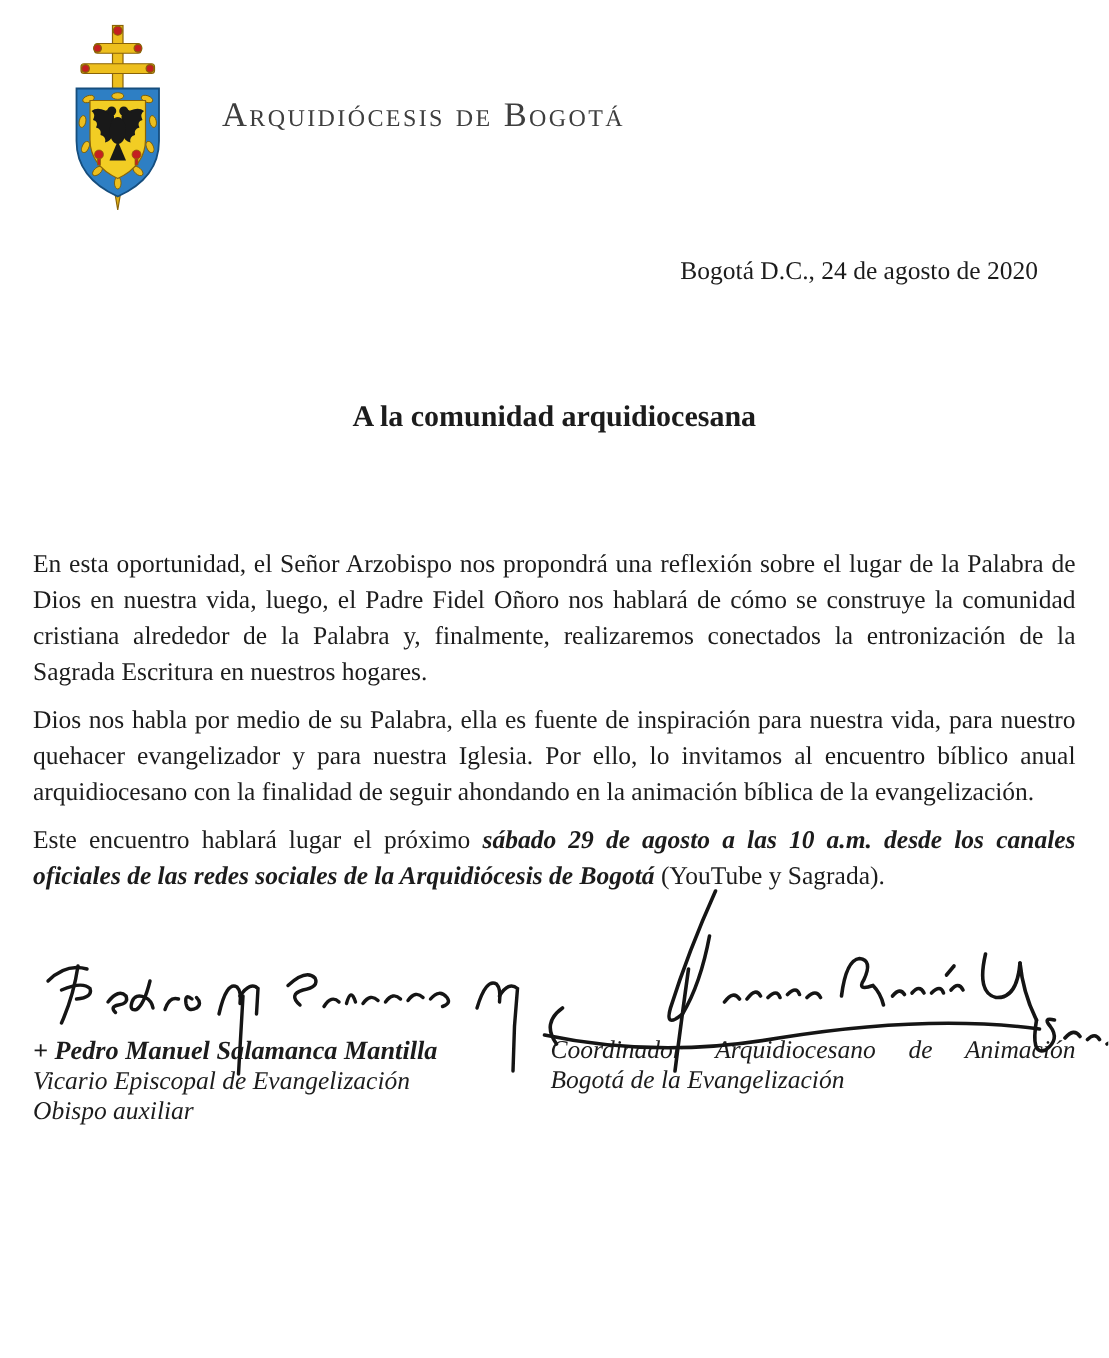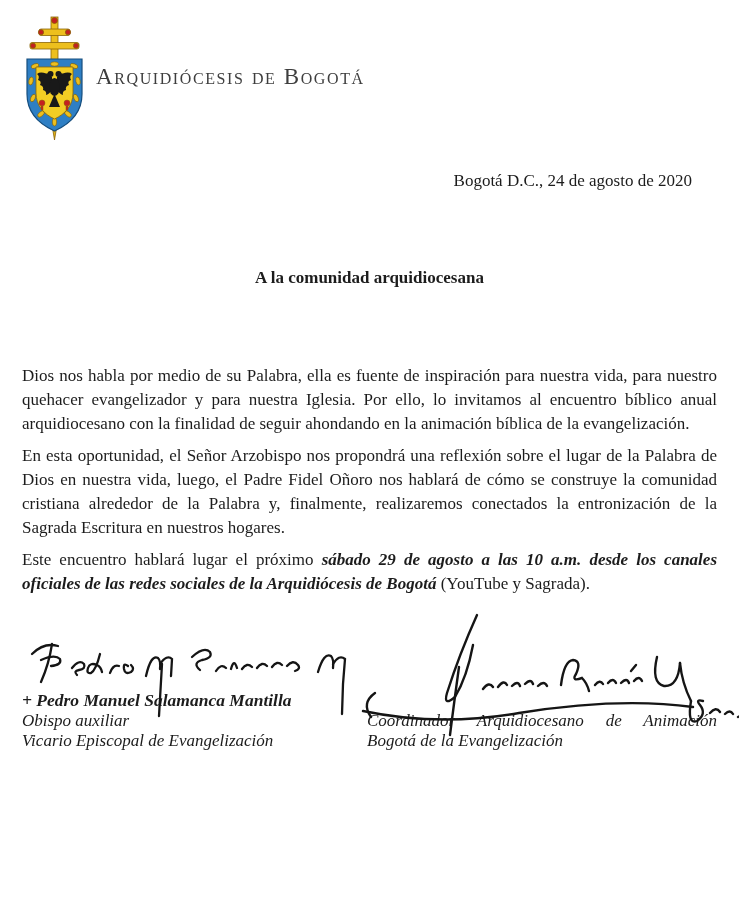--- a/index.html
+++ b/index.html
@@ -6,41 +6,41 @@
   html,body { background:#ffffff; }
   .page {
     position:relative;
     width:739px; height:905px;
     background:#ffffff;
     font-family:"Liberation Serif","DejaVu Serif",serif;
     color:#1c1c1c;
     overflow:hidden;
   }
   
-  .header { display:flex; gap:0; padding:14px 0 0 14px; align-items:flex-start;text-align:right; }
+  .header { display:flex; gap:28px; padding:14px 0 0 38px; align-items:flex-start;text-align:right; }
   .crest { flex:0 0 auto; }
   .wordmark {
     margin-top:50px;
     font-variant:small-caps;
     font-size:23px;
     letter-spacing:1.6px;
     color:#3e3e3e;
   }
   
   .date-line { margin:26px 47px 0 0; text-align:right; font-size:17px; line-height:25px; }
   
-  .letter-title { margin-top:72px; text-align:center; font-weight:bold; font-size:17px; line-height:26px; }
+  .letter-title { margin-top:72px; text-align:center; font-weight:bold; font-size:20px; line-height:26px; }
   
   .content { margin:0 22px; }
   .paragraphs { margin-top:73px; }
   .body-par { font-size:17px; line-height:24px; text-align:justify; margin-bottom:8px; }
   .em-strong { font-weight:bold; font-style:italic; }
   .closing { margin-top:33px; font-size:17px; line-height:25px; }
   
-  .sig-row { display:flex; margin-top:22px;align-items:flex-end; }
+  .sig-row { display:flex; margin-top:22px; }
   .sig-col { position:relative; }
   .sig-col.left { width:330px; }
   .sig-col.right { width:350px; margin-left:15px; }
   .sig-area { position:relative; height:72px; }
   .sig-svg { position:absolute; pointer-events:none; z-index:3; }
   .sig-svg.left-sig { left:2px; top:6px; }
   .sig-svg.right-sig { left:-8px; top:-28px; }
   .sig-name { position:relative; z-index:1; font-weight:bold; font-style:italic; font-size:17.5px; line-height:21px; }
   .sig-role { position:relative; z-index:1; font-style:italic; font-size:17px; line-height:20px; }
   .sig-role.justify { text-align:justify; }
@@ -107,22 +107,22 @@
     </div>
     <div class="wordmark">Arquidiócesis de Bogotá</div>
   </div>
 
   <div class="date-line">Bogotá D.C., 24 de agosto de 2020</div>
 
   <div class="letter-title">A la comunidad arquidiocesana</div>
 
   <div class="content">
     <div class="paragraphs">
+      <p class="body-par">En esta oportunidad, el Señor Arzobispo nos propondrá una reflexión sobre el lugar de la Palabra de Dios en nuestra vida, luego, el Padre Fidel Oñoro nos hablará de cómo se construye la comunidad cristiana alrededor de la Palabra y, finalmente, realizaremos conectados la entronización de la Sagrada Escritura en nuestros hogares.</p>
       <p class="body-par">Dios nos habla por medio de su Palabra, ella es fuente de inspiración para nuestra vida, para nuestro quehacer evangelizador y para nuestra Iglesia. Por ello, lo invitamos al encuentro bíblico anual arquidiocesano con la finalidad de seguir ahondando en la animación bíblica de la evangelización.</p>
-      <p class="body-par">En esta oportunidad, el Señor Arzobispo nos propondrá una reflexión sobre el lugar de la Palabra de Dios en nuestra vida, luego, el Padre Fidel Oñoro nos hablará de cómo se construye la comunidad cristiana alrededor de la Palabra y, finalmente, realizaremos conectados la entronización de la Sagrada Escritura en nuestros hogares.</p>
       <p class="body-par"><span>Este encuentro hablará lugar el próximo </span><span class="em-strong">sábado 29 de agosto a las 10 a.m. desde los canales oficiales de las redes sociales de la Arquidiócesis de Bogotá</span><span> (YouTube y Sagrada).</span></p>
     </div>
 
 
     <div class="sig-row">
 
       <div class="sig-col left">
         <div class="sig-area">
           <svg class="sig-svg left-sig" width="325" height="102" viewBox="0 0 325 102" fill="none" stroke="#151515" stroke-width="2.3" stroke-linecap="round">
             <path d="M8,30 Q20,18 34,22"></path>
@@ -135,22 +135,22 @@
             <path d="M122,52 Q127,30 134,34 Q137,37 136,45"></path>
             <path d="M136,40 Q143,30 148,35 L147,52"></path>
             <path d="M138,40 L135,92"></path>
             <path d="M168,33 Q180,22 186,28 Q189,34 178,36 Q168,39 176,46"></path>
             <path d="M192,47 Q197,39 202,44 M207,45 Q210,34 213,44 M218,45 Q223,38 228,43 M233,44 Q238,37 243,42 M248,43 Q253,36 258,41 M263,42 Q269,35 274,41 Q277,45 271,47"></path>
             <path d="M294,48 Q300,28 307,32 Q310,35 309,44"></path>
             <path d="M309,40 Q315,30 321,35 L319,60 L318,90"></path>
           </svg>
         </div>
         <div class="sig-name">+ Pedro Manuel Salamanca Mantilla</div>
+        <div class="sig-role">Vicario Episcopal de Evangelización</div>
         <div class="sig-role">Obispo auxiliar</div>
-        <div class="sig-role">Vicario Episcopal de Evangelización</div>
       </div>
 
       <div class="sig-col right">
         <div class="sig-area">
           <svg class="sig-svg right-sig" width="385" height="150" viewBox="0 0 385 150" fill="none" stroke="#151515" stroke-width="2.4" stroke-linecap="round">
             <path d="M4,100 Q80,116 160,102 Q260,86 334,96"></path>
             <path d="M16,82 Q2,92 12,106"></path>
             <path d="M118,4 Q100,44 88,82 Q84,96 96,86 Q108,66 114,34"></path>
             <path d="M100,56 Q95,92 91,124"></path>
             <path d="M124,78 Q130,70 134,76 M139,76 Q145,68 148,74 M153,75 Q159,69 161,75 M166,73 Q172,67 174,73 M179,75 Q185,69 188,75"></path>

